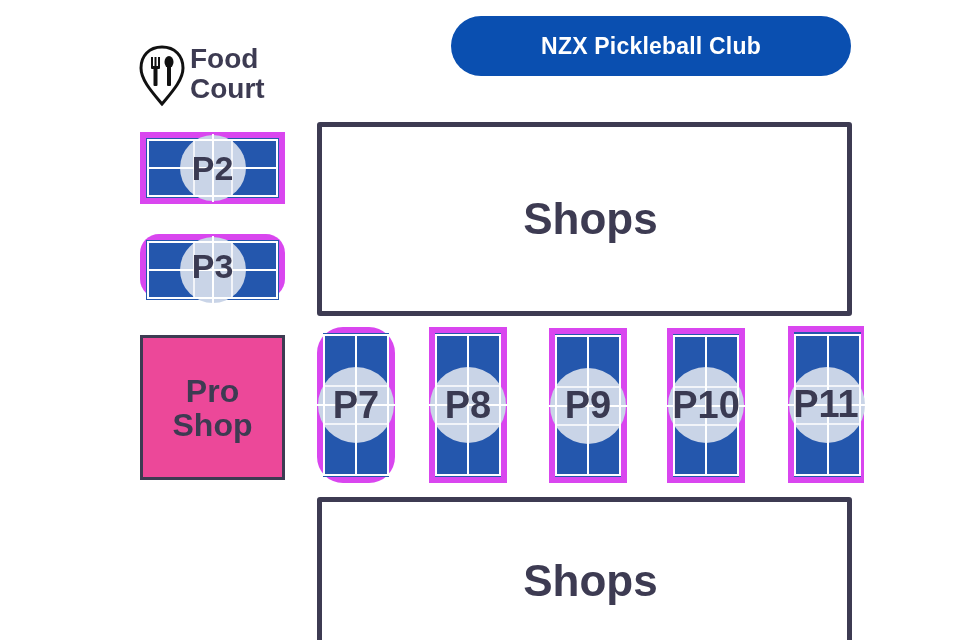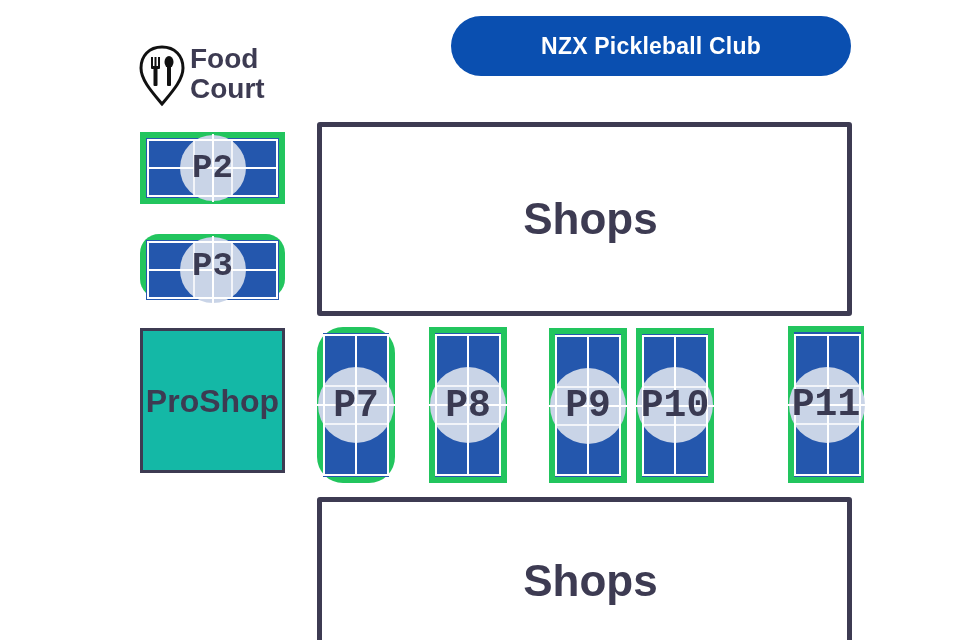--- a/index.html
+++ b/index.html
@@ -32,28 +32,28 @@
   .shop-box {
     border:5px solid #3d3b52; border-radius:3px; background:#ffffff;
     display:flex; align-items:center; justify-content:center;
   }
   .shop-box .label { font-size:44px; font-weight:bold; color:#3d3b52;margin-left:12px; }
   .shops-top { left:317px; top:122px; width:535px; height:194px; }
   .shops-bottom { left:317px; top:497px; width:535px; height:170px; align-items:flex-start; }
   .shops-bottom .label { margin-top:54px; }
 
   .pro-shop {
-    left:140px; top:328px; width:145px; height:145px;
-    border:3px solid #3d3b52; background:#14b8a6;
-    display:flex; align-items:center; justify-content:center; flex-direction:row;
+    left:140px; top:335px; width:145px; height:145px;
+    border:3px solid #3d3b52; background:#ec4899;
+    display:flex; align-items:center; justify-content:center; flex-direction:column;
   }
   .pro-shop span { font-size:32px; font-weight:bold; color:#3d3b52; line-height:34px; }
 
   
-  .court { background:#22c55e; overflow:visible;font-family:Liberation Mono, monospace; }
+  .court { background:#d946ef; overflow:visible; }
   .court svg { position:absolute; left:0; top:0; overflow:visible; }
   .court-label {
     position:absolute; left:0; right:0; top:0; bottom:0;
     display:flex; align-items:center; justify-content:center;
     font-weight:bold; color:#3a3a52;
   }
   .court.h .court-label { font-size:34px; }
   .court.v .court-label { font-size:38px; }
 </style>
 </head>
@@ -153,21 +153,21 @@
     <circle cx="39" cy="78" r="38" fill="#c9d4e7"></circle>
     <rect x="7" y="8" width="64" height="139" fill="none" stroke="#fff" stroke-width="2"></rect>
     <line x1="39" y1="8" x2="39" y2="147" stroke="#fff" stroke-width="2"></line>
     <line x1="7" y1="59" x2="71" y2="59" stroke="#fff" stroke-width="1.5"></line>
     <line x1="7" y1="97" x2="71" y2="97" stroke="#fff" stroke-width="1.5"></line>
     <line x1="0" y1="78" x2="78" y2="78" stroke="#fff" stroke-width="2"></line>
   </svg>
   <div class="court-label">P9</div>
 </div>
 
-<div class="abs court v" style="left:636px;top:328px;width:78px;height:155px;">
+<div class="abs court v" style="left:667px;top:328px;width:78px;height:155px;">
   <svg width="78" height="155">
     <rect x="6" y="6" width="66" height="143" fill="#2457ad"></rect>
     <circle cx="39" cy="77" r="38" fill="#c9d4e7"></circle>
     <rect x="7" y="8" width="64" height="139" fill="none" stroke="#fff" stroke-width="2"></rect>
     <line x1="39" y1="8" x2="39" y2="147" stroke="#fff" stroke-width="2"></line>
     <line x1="7" y1="59" x2="71" y2="59" stroke="#fff" stroke-width="1.5"></line>
     <line x1="7" y1="97" x2="71" y2="97" stroke="#fff" stroke-width="1.5"></line>
     <line x1="0" y1="78" x2="78" y2="78" stroke="#fff" stroke-width="2"></line>
   </svg>
   <div class="court-label">P10</div>

